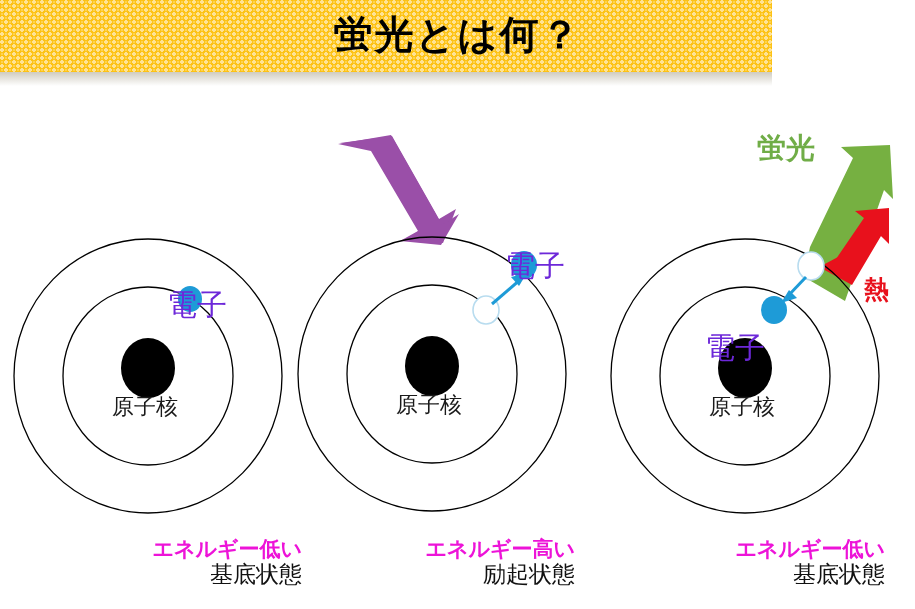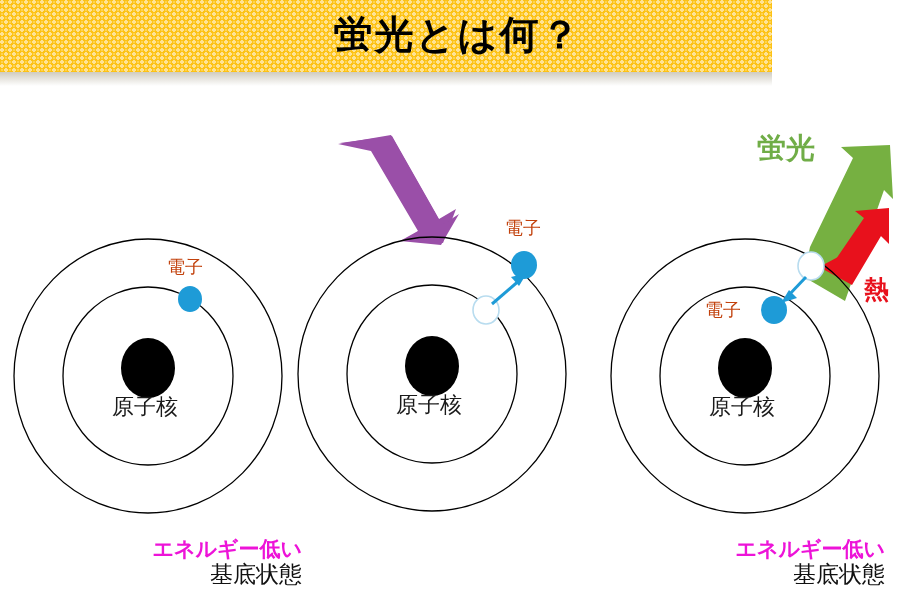--- a/index.html
+++ b/index.html
@@ -96,23 +96,24 @@
     left: 864px;
     top: 277px;
     font-size: 25px;
     font-weight: bold;
     color: #E8111C;
     font-family: "Liberation Serif", "DejaVu Serif", serif;
   }
 
   
   .electron-label {
-    font-size: 18px;
-    color: #c2410c;
-    font-family: "Liberation Serif", "DejaVu Serif", serif;
+    font-size: 30px;
+    color: #6d28d9;
+    font-family: "Liberation Serif", "DejaVu Serif", serif;
+    margin-top: 32px;
   }
   
   .nucleus-label {
     font-size: 22px;
     color: #1a1a1a;
     font-family: "Liberation Serif", "DejaVu Serif", serif;
   }
 
   
   .caption-block {
@@ -221,19 +222,23 @@
   <div class="lbl nucleus-label" style="left:396px; top:394px;">原子核</div>
 
   <div class="lbl electron-label" style="left:705px; top:301px;">電子</div>
   <div class="lbl nucleus-label" style="left:709px; top:396px;">原子核</div>
 
   <div class="caption-block" style="left:2px;">
     <div class="caption-energy">エネルギー低い</div>
     <div class="caption-state">基底状態</div>
   </div>
 
+  <div class="caption-block" style="left:275px;">
+    <div class="caption-energy">エネルギー高い</div>
+    <div class="caption-state">励起状態</div>
+  </div>
 
   <div class="caption-block" style="left:585px;">
     <div class="caption-energy">エネルギー低い</div>
     <div class="caption-state">基底状態</div>
   </div>
 
 </div>
 
 </body></html>

